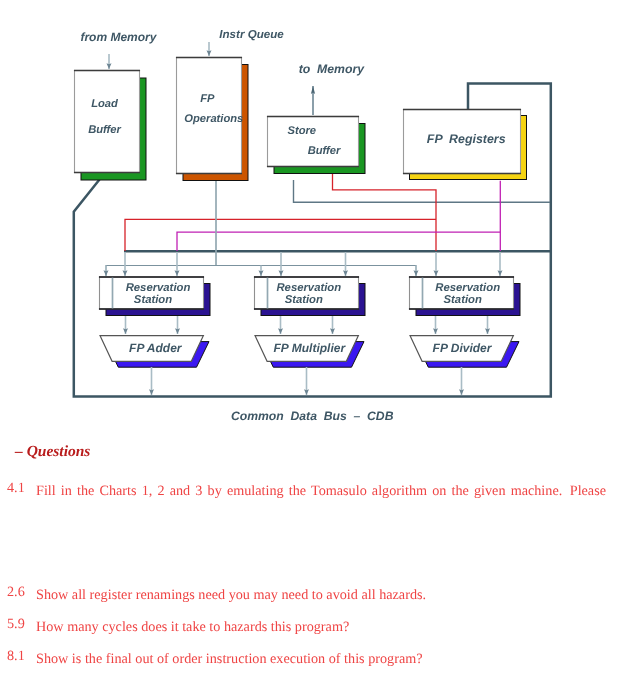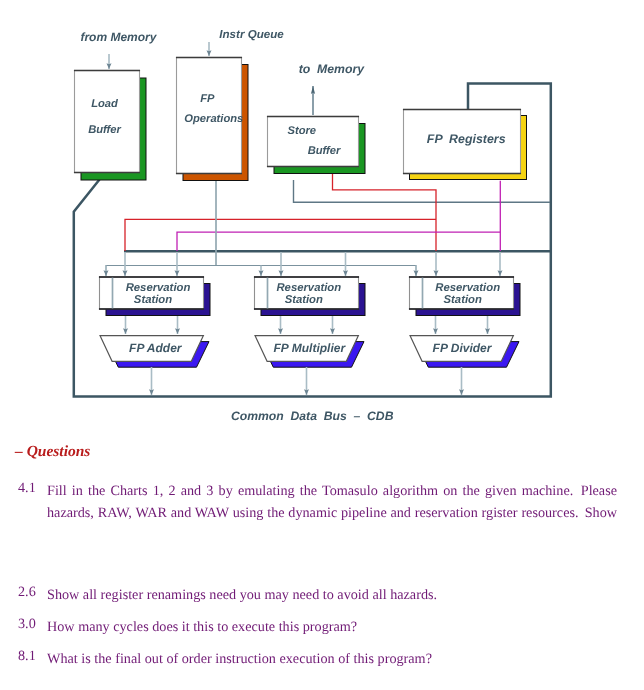--- a/index.html
+++ b/index.html
@@ -10,21 +10,21 @@
   svg text{font-family:"Liberation Sans",sans-serif;font-style:italic;font-weight:bold;fill:#3f5765;text-anchor:middle;white-space:pre;}
   svg text.bt{font-size:12px;}
   svg text.s11{font-size:11.2px;}
   svg text.s124{font-size:12.4px;}
   svg text.rs{font-size:11.3px;}
   svg text.cap{font-size:12px;}
   svg text.s116{font-size:11.6px;}
   svg text.s122{font-size:12.25px;}
   svg text.s125{font-size:12.2px;}
   .q-head{position:absolute;left:15px;top:8px;font:italic bold 15.5px "Liberation Serif",serif;color:#b91c1c;}
-  .q-item{position:absolute;left:18px;width:610px;color:#701a75;font:14.2px "Liberation Serif",serif;}
+  .q-item{position:absolute;left:7px;width:610px;color:#ef4444;font:14.2px "Liberation Serif",serif;}
   .q-item .num{position:absolute;left:0;top:0;width:29px;}
   .q-item .body{margin-left:29px;width:570px;}
   .q-item .ql{text-align:justify;height:22px;line-height:22px;overflow:hidden;}
   .q-item .jstretch{display:inline-block;width:100%;height:0;vertical-align:baseline;}
 </style>
 </head>
 <body>
 
 <div id="diagram">
 <svg width="644" height="435" viewBox="0 0 644 435" xmlns="http://www.w3.org/2000/svg" xml:space="preserve">
@@ -152,35 +152,34 @@
   <text x="312.2" y="419.9" class="cap s125">Common  Data  Bus  –  CDB</text>
 </svg>
 </div>
 <div class="q-wrap">
   <div class="q-head">–  Questions</div>
   <div id="qlist">
       <div class="q-item" style="top: 45px;">
         <span class="num">4.1</span>
         <div class="body">
           <div class="ql">Fill in the Charts 1, 2 and 3 by emulating the Tomasulo algorithm on the given machine.   Please<span class="jstretch"></span></div>
-          <div class="ql">hazards, RAW, WAR and WAW using the dynamic pipeline and reservation rgister resources.   Show<span class="jstretch"></span></div>
         </div>
       </div>
       <div class="q-item" style="top: 149px;">
         <span class="num">2.6</span>
         <div class="body">
           <div class="ql">Show all register renamings need you may need to avoid all hazards.</div>
         </div>
       </div>
       <div class="q-item" style="top: 181px;">
-        <span class="num">3.0</span>
+        <span class="num">5.9</span>
         <div class="body">
-          <div class="ql">How many cycles does it this to execute this program?</div>
+          <div class="ql">How many cycles does it take to hazards this program?</div>
         </div>
       </div>
       <div class="q-item" style="top: 213px;">
         <span class="num">8.1</span>
         <div class="body">
-          <div class="ql">What is the final out of order instruction execution of this program?</div>
+          <div class="ql">Show is the final out of order instruction execution of this program?</div>
         </div>
       </div>
     </div>
 </div>
 
 </body></html>

